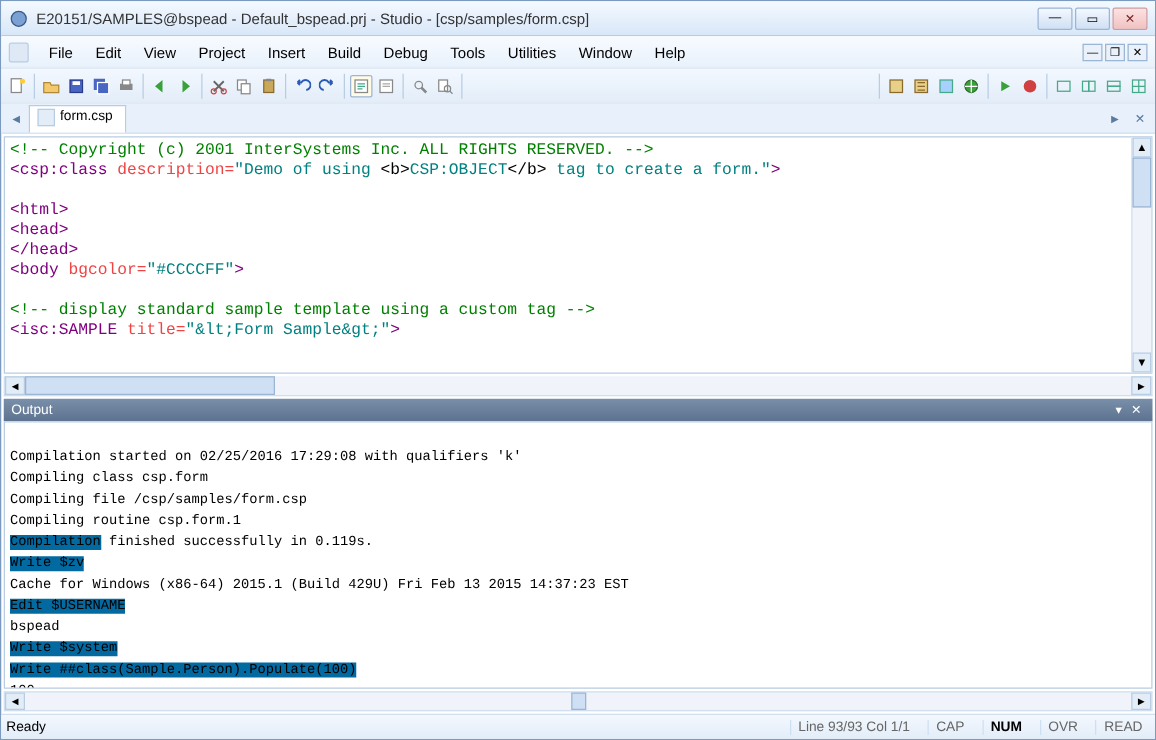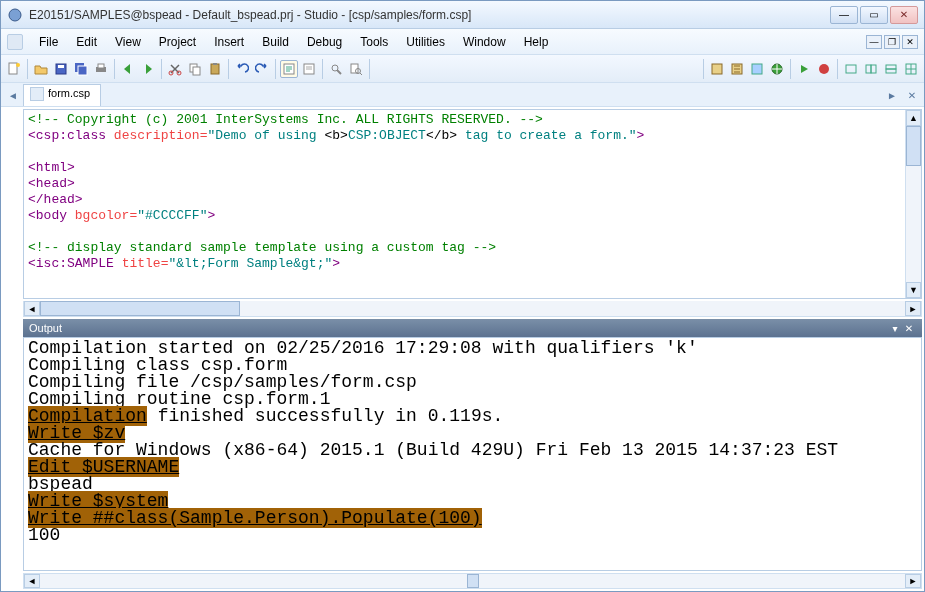--- a/index.html
+++ b/index.html
@@ -18,41 +18,41 @@
 .mdiwin .mdibtn { width: 16px; height: 14px; border: 1px solid #9bb5d4; background: #eaf1fa; font-size: 9px; display: flex; align-items: center; justify-content: center; cursor: pointer; }
 .toolbar { height: 28px; background: linear-gradient(#f3f8ff,#e3edf8); border-bottom: 1px solid #cfdff0; display: flex; align-items: center; padding: 0 4px; gap: 2px; overflow: hidden; }
 .tbtn { width: 18px; height: 18px; border: 1px solid transparent; border-radius: 2px; display: flex; align-items: center; justify-content: center; cursor: pointer; }
 .tdiv { width: 1px; height: 20px; background: #b8cde4; margin: 0 2px; }
 .tbtn svg { width: 14px; height: 14px; }
 .tabbar { height: 24px; background: #e8f1fb; border-bottom: 1px solid #cfdff0; display: flex; align-items: flex-end; padding: 0 2px; }
 .tabbar .tabnav { width: 20px; height: 22px; display: flex; align-items: center; justify-content: center; cursor: pointer; font-size: 10px; color: #5a7aa0; }
 .tab { height: 22px; background: #fff; border: 1px solid #b8cde4; border-bottom: none; padding: 2px 10px 0 6px; display: flex; gap: 4px; font-size: 11px; cursor: pointer; }
 .tab .ticon { width: 14px; height: 14px; background: #e3edf8; border: 1px solid #b8cde4; }
 .tabspacer { flex: 1; }
-.workarea { flex: 1; display: flex; flex-direction: column; min-height: 0; margin-left: 20px; }
+.workarea { flex: 1; display: flex; flex-direction: column; min-height: 0; }
 .editorwrap { height: 190px; border: 1px solid #b8cde4; margin: 2px; background: #fff; position: relative; display: flex; }
 .editor { flex: 1; font-family: "Courier New", monospace; font-size: 13px; padding: 2px 4px; white-space: pre; overflow: hidden; line-height: 16px; }
 .editor .c { color: #008000; }
 .editor .t { color: #800080; }
 .editor .a { color: #ef4444; }
 .editor .s { color: #008080; }
 .editor .b { color: #000; }
 .vscroll { width: 16px; background: #f0f4fa; border-left: 1px solid #cfdff0; position: relative; }
 .vscroll .up, .vscroll .dn { height: 16px; background: #e3edf8; border: 1px solid #b8cde4; font-size: 9px; display: flex; align-items: center; justify-content: center; cursor: pointer; }
 .vscroll .dn { position: absolute; bottom: 0; width: 100%; }
 .vscroll .thumb { position: absolute; top: 16px; width: 100%; height: 40px; background: #d0e0f4; border: 1px solid #9bb5d4; cursor: pointer; }
 .hscroll { height: 16px; background: #f0f4fa; border: 1px solid #cfdff0; border-top: none; margin: 0 2px 2px 2px; display: flex; }
 .hscroll .l, .hscroll .r { width: 16px; background: #e3edf8; border: 1px solid #b8cde4; font-size: 9px; display: flex; align-items: center; justify-content: center; cursor: pointer; }
 .hscroll .track { flex: 1; position: relative; }
 .hscroll .thumb2 { position: absolute; left: 0; height: 100%; width: 200px; background: #d0e0f4; border: 1px solid #9bb5d4; cursor: pointer; }
 .panel-title { height: 18px; background: linear-gradient(#7a8fa8,#5c7290); color: #fff; font-size: 11px; padding: 2px 6px; display: flex; align-items: center; margin: 0 2px; justify-content: center; }
 .panel-title .ptspacer { flex: 1; }
 .panel-title .ptbtn { width: 14px; height: 14px; display: flex; align-items: center; justify-content: center; cursor: pointer; font-size: 10px; }
-.output { flex: 1; margin: 0 2px 2px 2px; border: 1px solid #b8cde4; background: #fff; font-family: "Courier New", monospace; font-size: 18px; line-height: 17px; padding: 2px 4px; overflow: hidden; position: relative; }
-.output .hl { background: #a16207; text-decoration: underline; }
+.output { flex: 1; margin: 0 2px 2px 2px; border: 1px solid #b8cde4; background: #fff; font-family: "Courier New", monospace; font-size: 11px; line-height: 17px; padding: 20px 4px; overflow: hidden; position: relative; }
+.output .hl { background: #0369a1; }
 .outscroll { height: 16px; background: #f0f4fa; border: 1px solid #cfdff0; margin: 0 2px 2px 2px; display: flex; }
 .outscroll .l, .outscroll .r { width: 16px; background: #e3edf8; border: 1px solid #b8cde4; font-size: 9px; display: flex; align-items: center; justify-content: center; cursor: pointer; }
 .outscroll .track { flex: 1; position: relative; }
 .outscroll .thumb { position: absolute; left: 50%; transform: translateX(-50%); width: 12px; height: 100%; background: #d0e0f4; border: 1px solid #9bb5d4; cursor: pointer; }
 .statusbar { height: 20px; background: linear-gradient(#f3f8ff,#e3edf8); border-top: 1px solid #cfdff0; display: flex; align-items: center; font-size: 11px; padding: 0 4px; gap: 8px; }
 .statusbar .sbcell { padding: 0 6px; border-left: 1px solid #cde0f2; color: #666; }
 .statusbar .sbcell.active { color: #000; font-weight: bold; }
 .statusbar .sbflex { flex: 1; }
 </style>
 </head>
@@ -299,13 +299,22 @@
       </div>
     <div class="outscroll">
       <div class="l">◄</div>
       <div class="track">
           <div class="thumb"></div>
         </div>
       <div class="r">►</div>
     </div>
   </div>
 
+  <div class="statusbar">
+    <span>Ready</span>
+    <div class="sbflex"></div>
+    <span class="sbcell">Line 93/93 Col 1/1</span>
+    <span class="sbcell">CAP</span>
+    <span class="sbcell active">NUM</span>
+    <span class="sbcell">OVR</span>
+    <span class="sbcell">READ</span>
+  </div>
 </div>
 
 </body></html>

